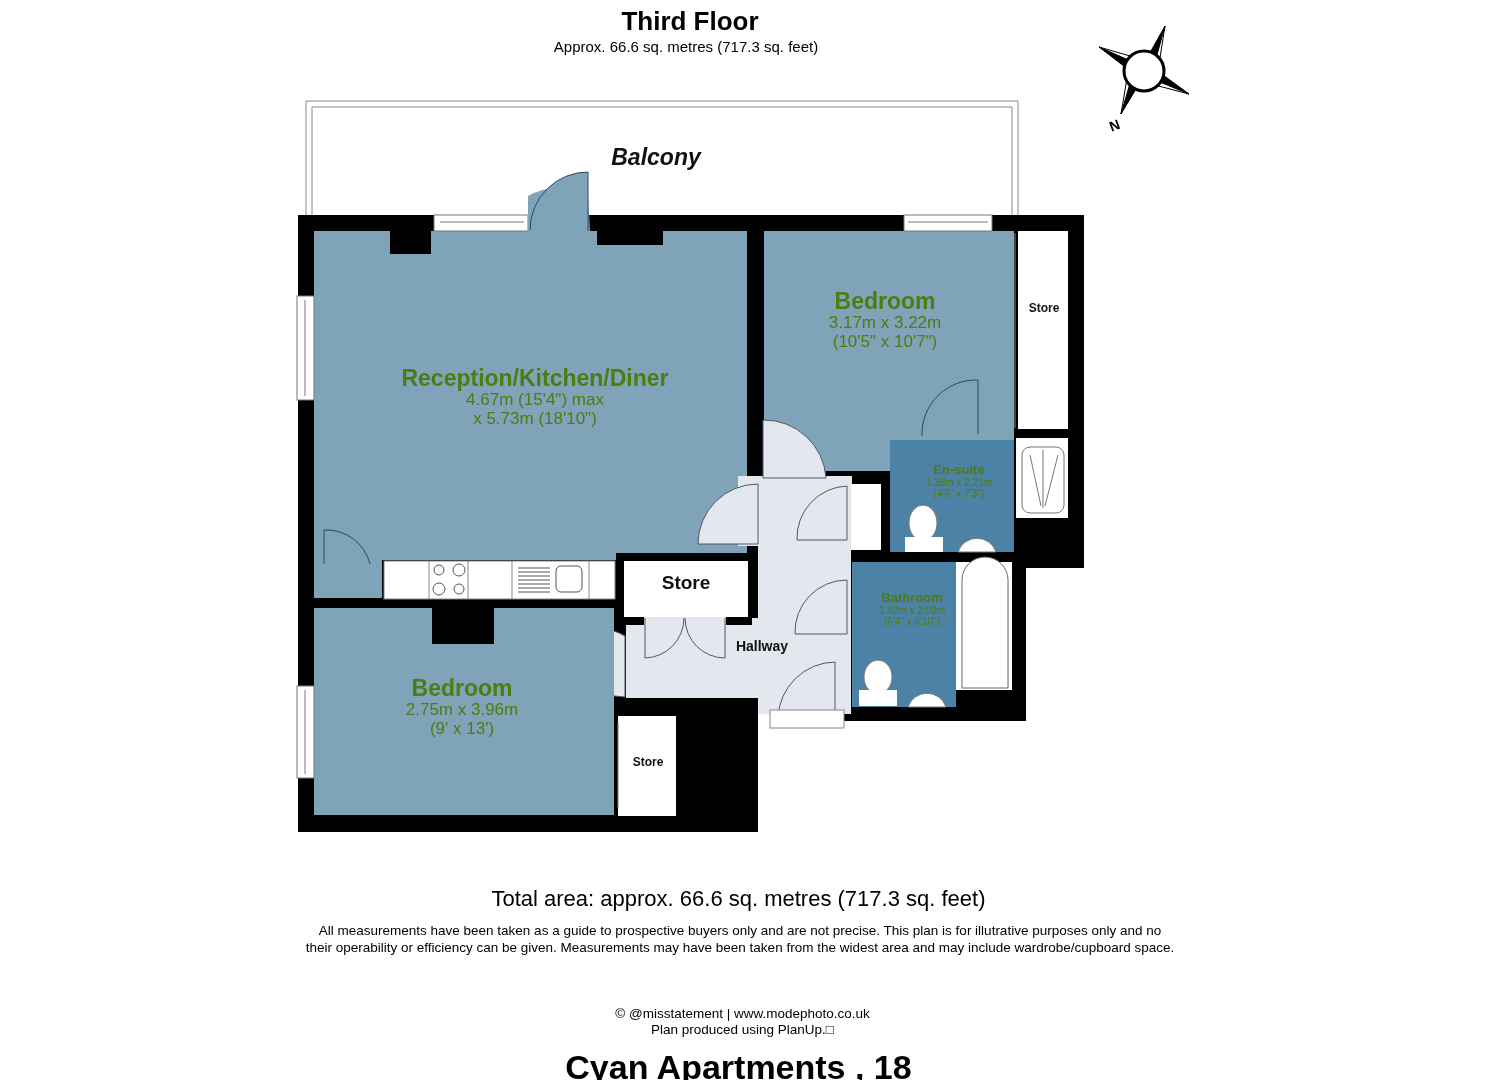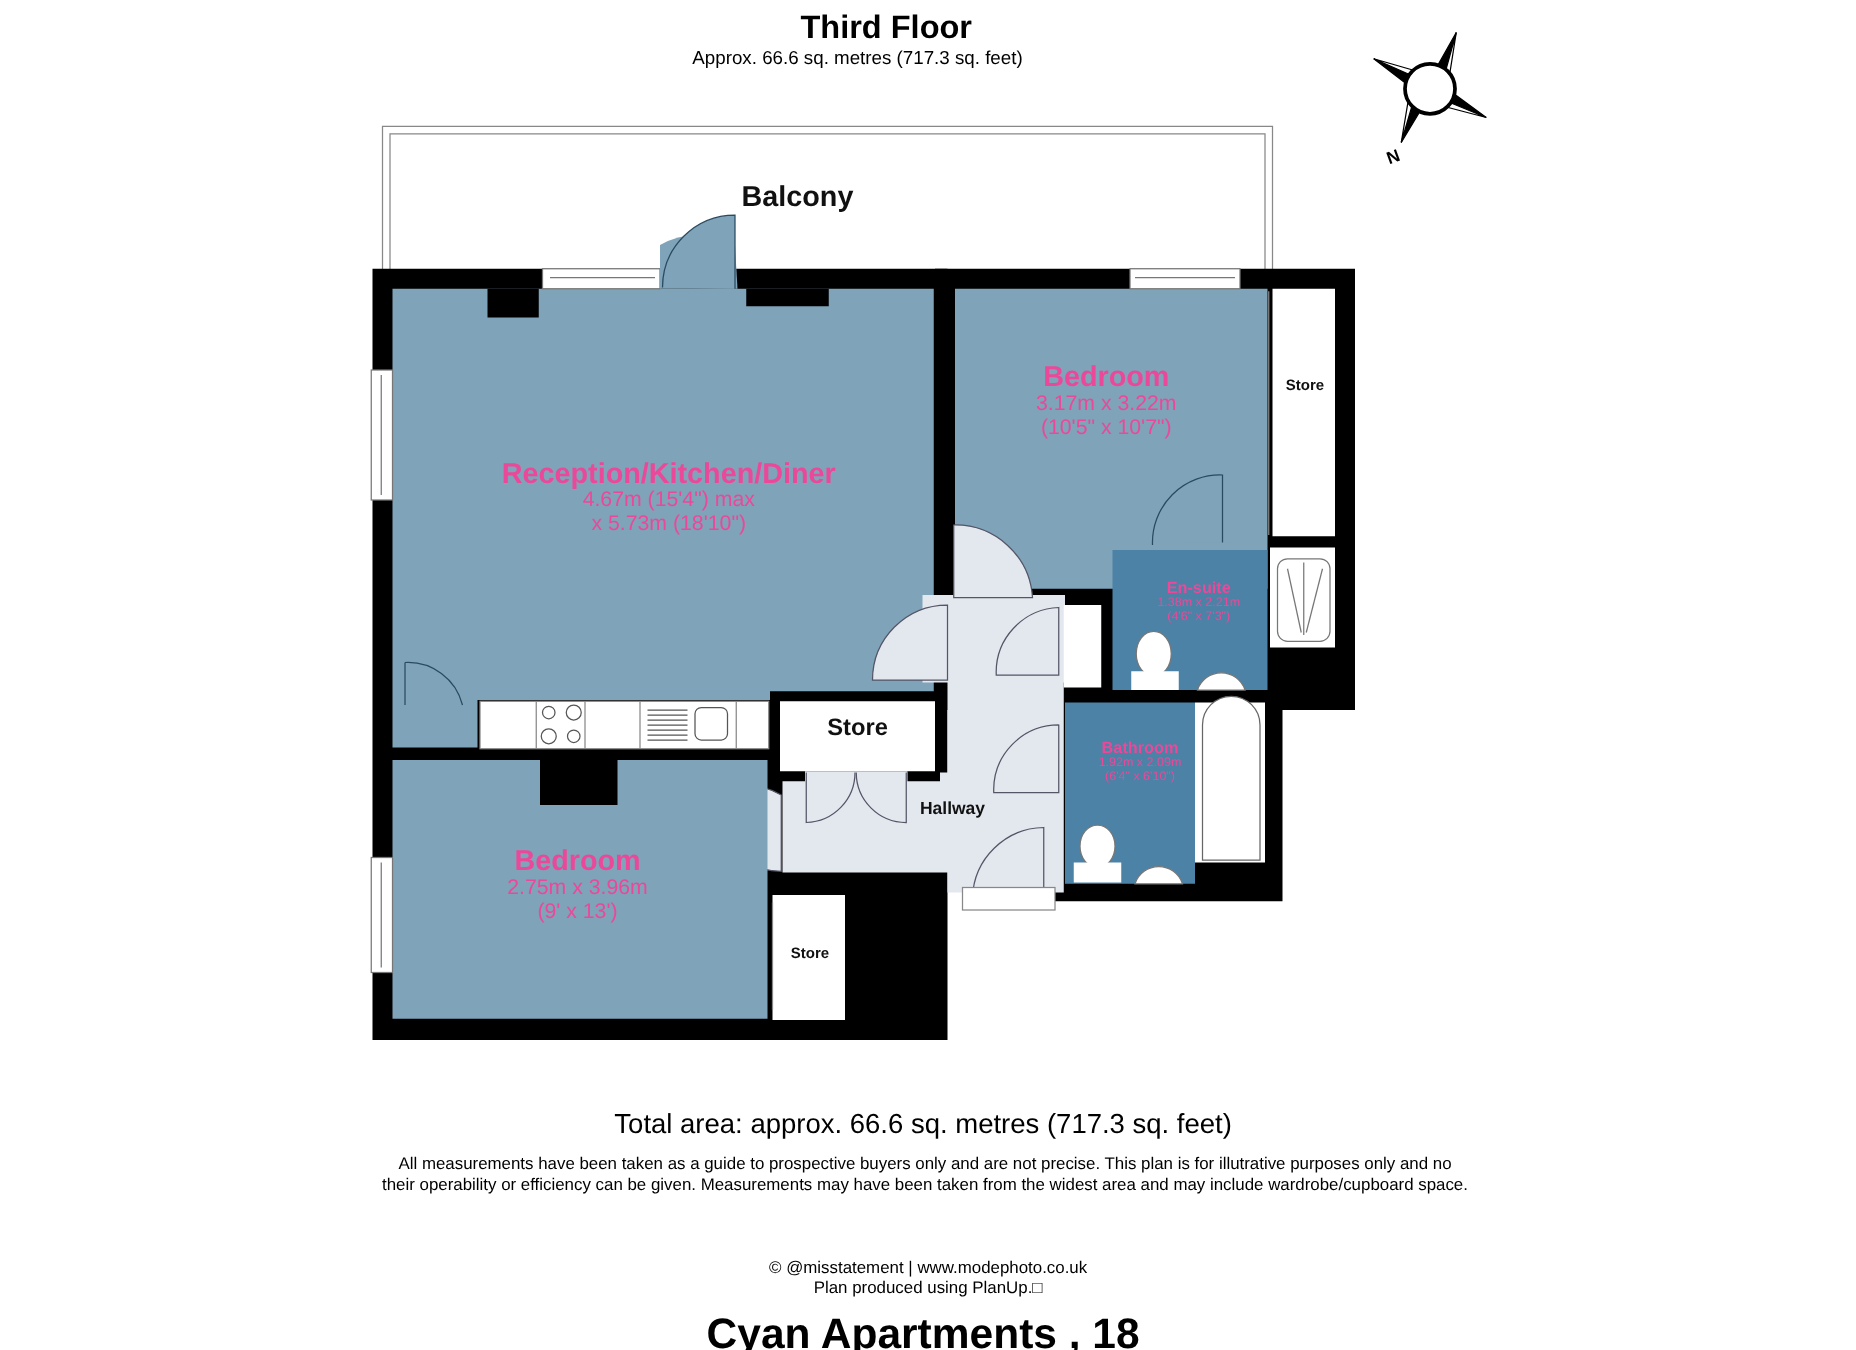--- a/index.html
+++ b/index.html
@@ -1,21 +1,21 @@
 <!DOCTYPE html>
 <html><head>
 <meta charset="utf-8">
 <style>
   html, body { margin:0; padding:0; background:#ffffff; }
   body { width:1485px; height:1080px; position:relative; overflow:hidden; font-family:"Liberation Sans", sans-serif; color:#000; }
   .abs { position:absolute; }
-  #title { left:0; width:1380px; top:6px; font-size:26px; font-weight:bold; text-align:center;padding-left:19px; }
+  #title { left:0; width:1380px; top:6px; font-size:26px; font-weight:bold; text-align:center; }
   #subtitle { left:0; width:1372px; top:38px; font-size:15px; text-align:center; }
   #plan { position:absolute; left:0; top:0; }
-  .room-label { position:absolute; text-align:center; line-height:1.1; color:#ec4899; }
+  .room-label { position:absolute; text-align:center; line-height:1.1; color:#4d7c0f; }
   .room-label .nm { font-weight:bold; }
   .big .nm { font-size:23px; }
   .big .dim { font-size:17px; }
   .small .nm { font-size:13px; }
   .small .dim { font-size:10px; }
   .lbl { position:absolute; font-weight:bold; color:#111; }
   #total { left:0; width:1477px; top:886px; font-size:22px; text-align:center; }
   #disclaimer { left:240px; width:1000px; top:922px; font-size:13.5px; line-height:17px; text-align:center; }
   #credit { left:0; width:1485px; top:1006px; font-size:13.5px; line-height:16px; text-align:center; }
   #address { left:0; width:1477px; top:1048px; font-size:34px; font-weight:bold; text-align:center; }
@@ -152,21 +152,21 @@
 
   <rect x="314" y="608" width="300" height="207" fill="#7fa3b9"></rect>
   <rect x="432" y="608" width="62" height="36" fill="#000"></rect>
   <rect x="297" y="686" width="17" height="92" fill="#fff" stroke="#777"></rect>
   <line x1="305" y1="690" x2="305" y2="774" stroke="#777"></line>
 
   <rect x="618" y="716" width="58" height="100" fill="#fff"></rect>
   <line x1="618" y1="722" x2="618" y2="808" stroke="#888"></line>
 </svg>
 
-<div class="lbl" style="left:538px;top:144px;width:200px;font-size:23px;text-align:center;">Balcony</div>
+<div class="lbl" style="left:556px;top:144px;width:200px;font-size:23px;text-align:center;font-style:italic;">Balcony</div>
 
 <div class="room-label big" style="left:360px;top:366px;width:350px;">
   <div class="nm">Reception/Kitchen/Diner</div>
   <div class="dim">4.67m (15'4") max</div>
   <div class="dim">x 5.73m (18'10")</div>
 </div>
 
 <div class="room-label big" style="left:775px;top:289px;width:220px;">
   <div class="nm">Bedroom</div>
   <div class="dim">3.17m x 3.22m</div>

